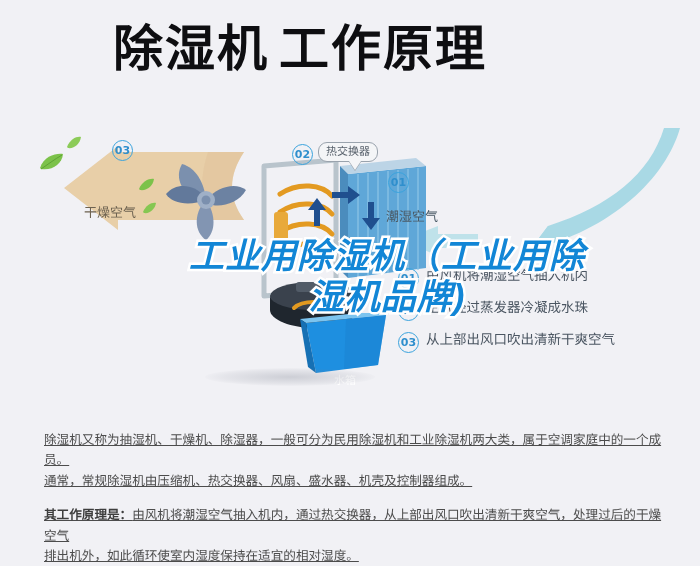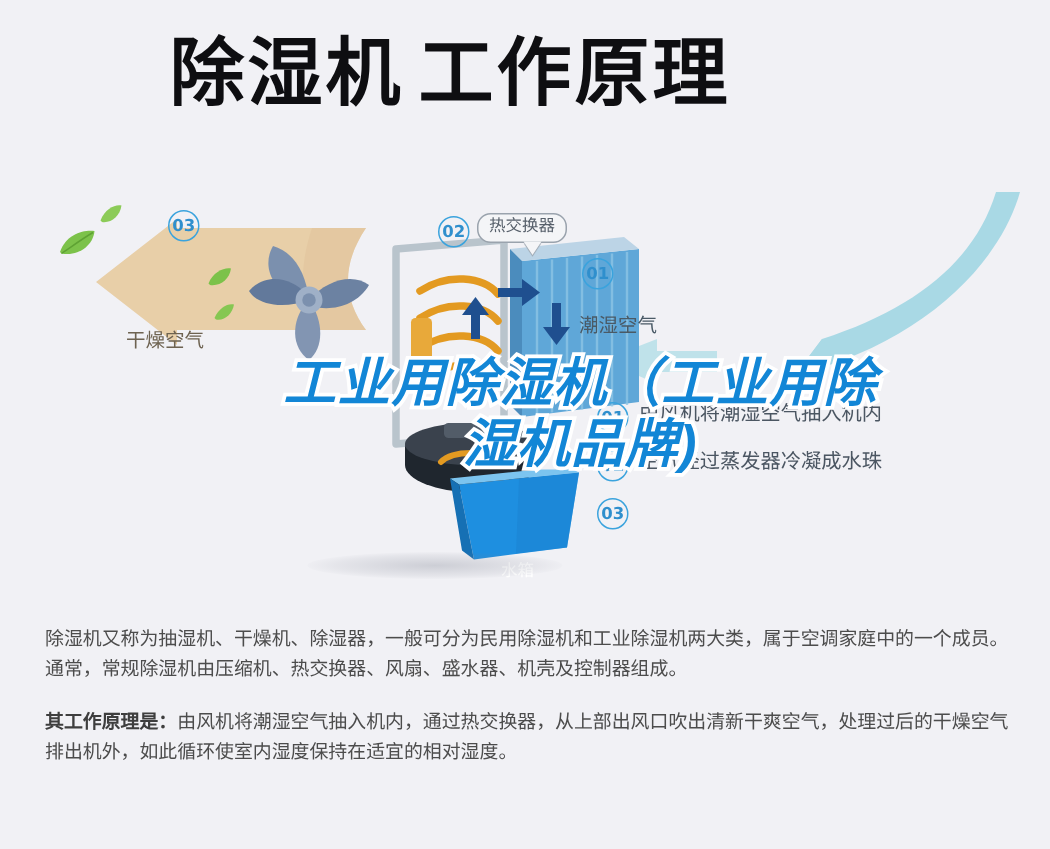--- a/index.html
+++ b/index.html
@@ -111,21 +111,21 @@
     text-shadow:
       0 0 0 #fff;
     max-width:560px;
   }
 
   
   .copy{
     position:absolute;left:30px;top:416px;width:648px;
     color:#4c4c4c;font-size:12.6px;line-height:1.62;
   }
-  .copy p{margin:0;}
+  .copy p{margin:14px;text-decoration:underline;}
   .copy .para2{margin-top:14px;}
   .copy b{font-weight:bold;color:#3e3e3e;}
 </style>
 </head>
 <body>
 
 <div class="page">
 
   <div class="title-wrap">
     <div class="title">
@@ -213,21 +213,21 @@
 
     <svg class="tank" viewBox="0 0 92 62">
       <path d="M6 10 L86 2 L78 52 L16 60 Z" fill="#1e8fe0"></path>
       <path d="M6 10 L86 2 L78 -2 L0 6 Z" fill="#7cc4ef"></path>
       <path d="M6 10 L16 60 L8 54 L0 6 Z" fill="#1670b4"></path>
       <path d="M46 6 L86 2 L78 52 L44 56 Z" fill="#1a83d2" opacity=".6"></path>
     </svg>
     <div class="ill-label tank-label" style="left:334px;top:225px;margin-top:28px;">水箱</div>
 
     <div class="badge" style="left:112px;top:22px;">03</div>
-    <div class="ill-label dry-label" style="left:84px;top:98px;">干燥空气</div>
+    <div class="ill-label dry-label" style="left:84px;top:84px;">干燥空气</div>
 
     <div class="badge" style="left:292px;top:26px;">02</div>
     <div class="callout" style="left:318px;top:24px;">热交换器</div>
     <div class="callout-tail" style="left:349px;top:43px;"></div>
 
     <div class="badge" style="left:388px;top:54px;">01</div>
     <div class="ill-label" style="left:386px;top:88px;">潮湿空气</div>
 
     <div class="floor-shadow"></div>
 
@@ -235,20 +235,21 @@
       <div class="legend-row">
         <span class="badge">01</span>
         <span>由风机将潮湿空气抽入机内</span>
       </div>
       <div class="legend-row">
         <span class="badge">02</span>
         <span>空气经过蒸发器冷凝成水珠</span>
       </div>
       <div class="legend-row">
         <span class="badge">03</span>
+        <span>从上部出风口吹出清新干爽空气</span>
       </div>
     </div>
 
   </div>
 
   <div class="overlay">
     <div class="overlay-text">
       <span>工业用除湿机（工业用除</span><br>
       <span>湿机品牌)</span>
     </div>

